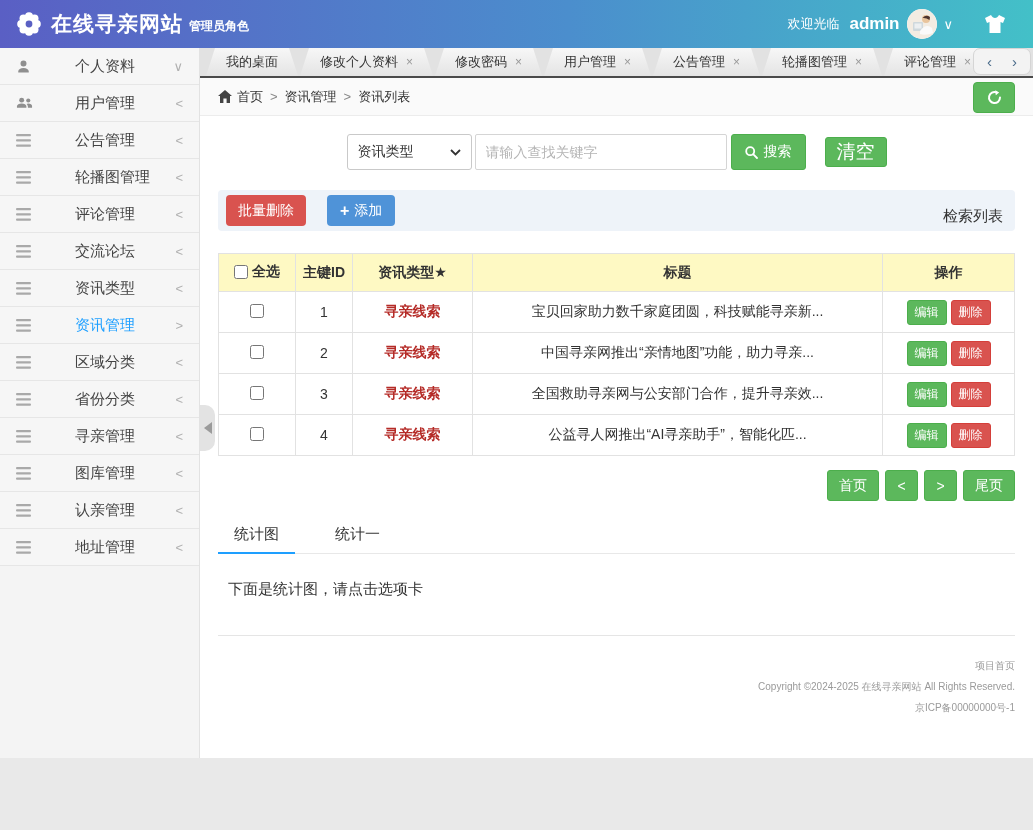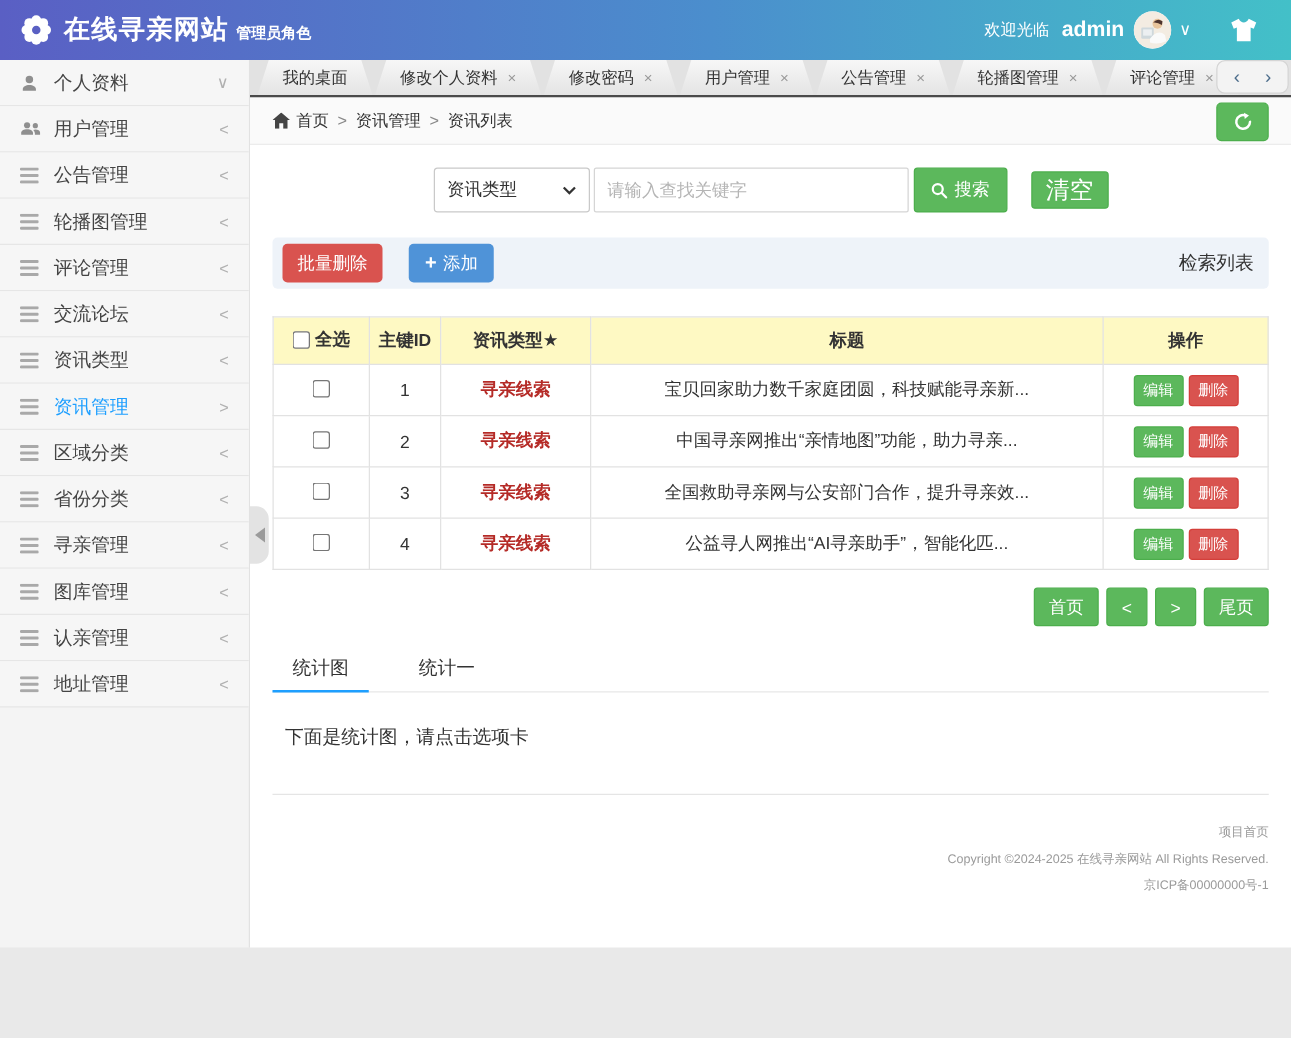--- a/index.html
+++ b/index.html
@@ -21,21 +21,21 @@
             display:flex; align-items:center; justify-content:center; }
   .user-caret { font-size:13px; margin-left:6px; cursor:pointer; }
   .tshirt { margin-left:30px; cursor:pointer; display:flex; }
 
   
   .layout { flex:1; display:flex; position:relative; min-height:0; }
   .sidebar { width:200px; flex:0 0 200px; background:#f4f4f4; border-right:1px solid #e2e2e2; }
   .side-item { height:37px; display:flex; align-items:center; padding:0 16px;
                border-bottom:1px solid #e6e6e6; font-size:15px; color:#444; cursor:pointer; background:#f6f6f6; }
   .side-item .s-icon { width:18px; display:flex; margin-right:9px; }
-  .side-item .s-label { flex:1; }
+  .side-item .s-label { flex:1;margin-left:32px; }
   .side-item .s-chev { color:#b0b0b0; font-size:13px; }
   .side-item.active .s-label { color:#1e9fff; }
   .collapse-handle { position:absolute; left:200px; top:357px; width:15px; height:46px; background:#e3e3e3;
                      border-radius:0 10px 10px 0; display:flex; align-items:center; justify-content:center; cursor:pointer; z-index:5; }
   .collapse-handle .tri { width:0; height:0; border-top:6px solid transparent; border-bottom:6px solid transparent;
                           border-right:8px solid #9b9b9b; }
 
   
   .content { flex:1; display:flex; flex-direction:column; background:#fff; min-width:0; }
   .tabstrip { height:30px; flex:0 0 30px; background:#e2e2e2; border-bottom:2px solid #4a4a4a;
@@ -64,21 +64,21 @@
   .select-box .sel-caret { margin-left:auto; display:flex; }
   .kw-input { width:252px; height:36px; border:1px solid #d5d5d5; border-radius:2px; margin-left:3px;
               padding:0 10px; font-size:14px; color:#333; font-family:inherit; }
   .kw-input::placeholder { color:#b5b5b5; }
   .btn { border:none; cursor:pointer; font-family:inherit; }
   .btn-search { height:36px; padding:0 13px; margin-left:4px; background:#5cb85c; border:1px solid #4cae4c;
                 border-radius:3px; color:#fff; font-size:14px; display:inline-flex; align-items:center; gap:6px; }
   .btn-clear { height:30px; padding:0 11px; margin-left:19px; background:#5cb85c; border:1px solid #4cae4c;
                border-radius:3px; color:#fff; font-size:19px; }
 
-  .toolbar { margin-top:20px; background:#eef3f9; border-radius:4px; padding:5px 8px; display:flex; align-items:center; }
+  .toolbar { margin-top:20px; background:#eef3f9; border-radius:4px; padding:5px 8px; display:flex; align-items:flex-end; }
   .btn-danger { background:#d9534f; color:#fff; border-radius:4px; height:31px; padding:0 12px; font-size:14px; }
   .btn-primary { background:#4f93d8; color:#fff; border-radius:4px; height:31px; padding:0 13px; font-size:14px;
                  margin-left:21px; display:inline-flex; align-items:center; gap:5px; }
   .plus-glyph { font-size:16px; font-weight:bold; }
   .toolbar-title { margin-left:auto; font-size:15px; color:#333; padding-right:4px; }
 
   .data-table { width:100%; border-collapse:collapse; margin-top:22px; font-size:14px; color:#333; }
   .data-table th, .data-table td { border:1px solid #e2e2e2; text-align:center; }
   .data-table th { background:#fef9c3; height:38px; font-weight:bold;margin-left:44px; }
   .data-table td { height:41px; background:#fff; }

